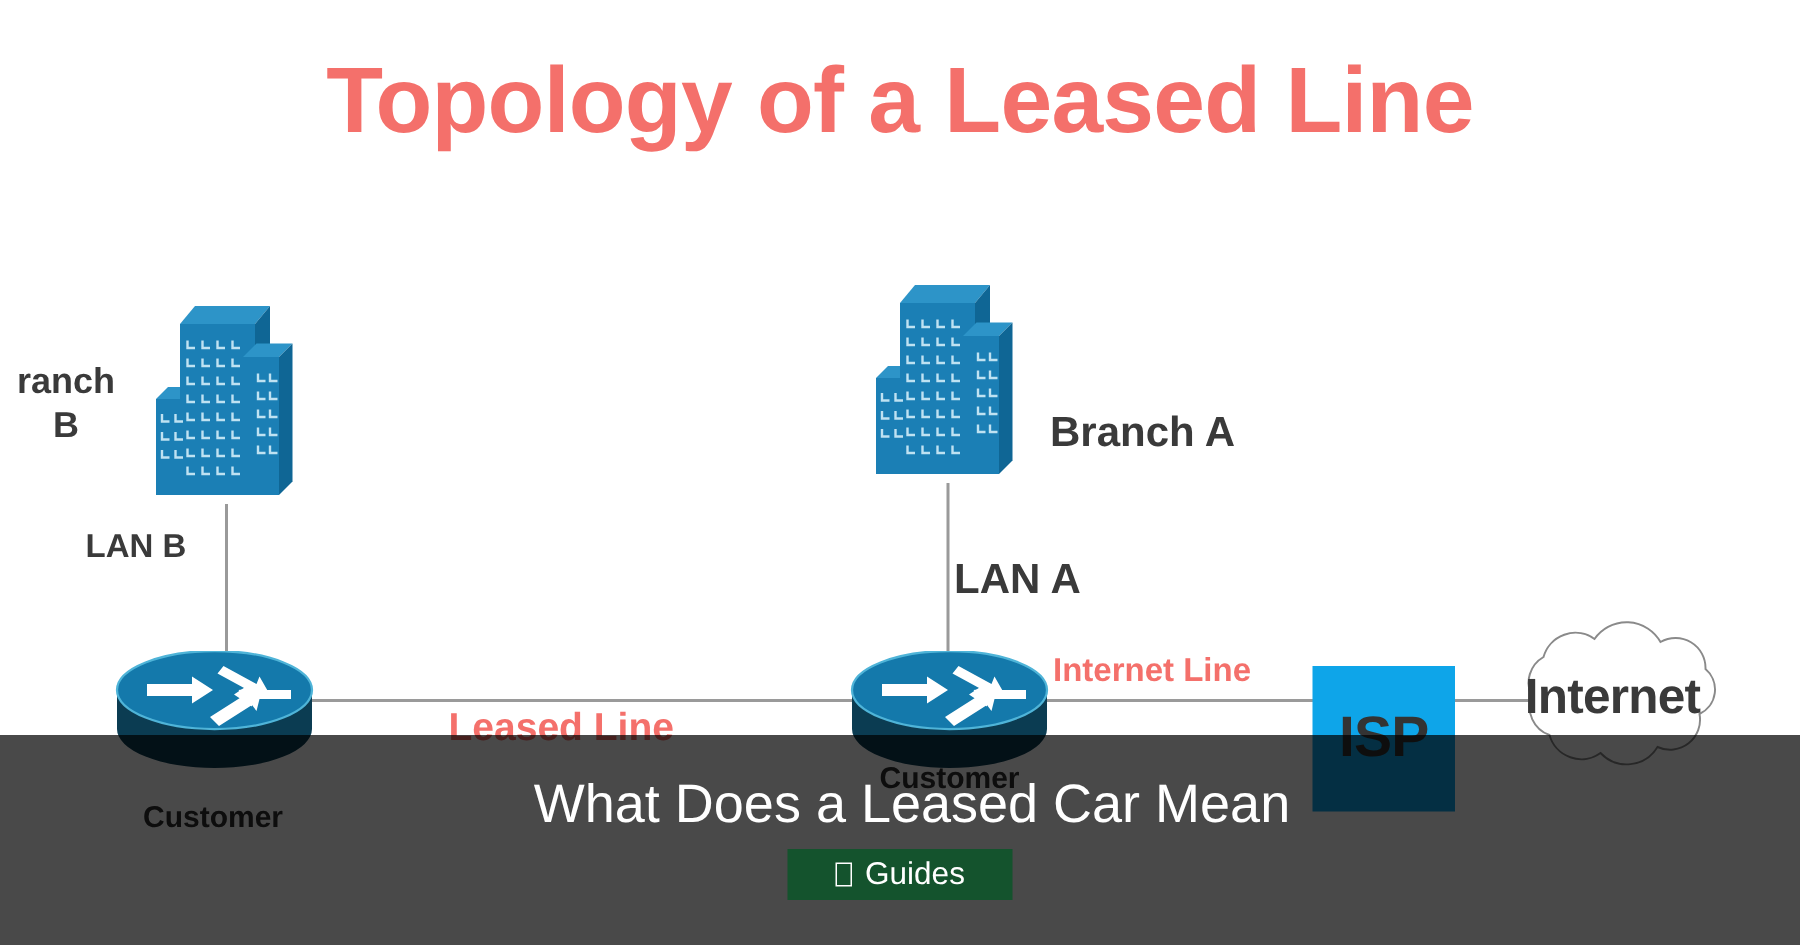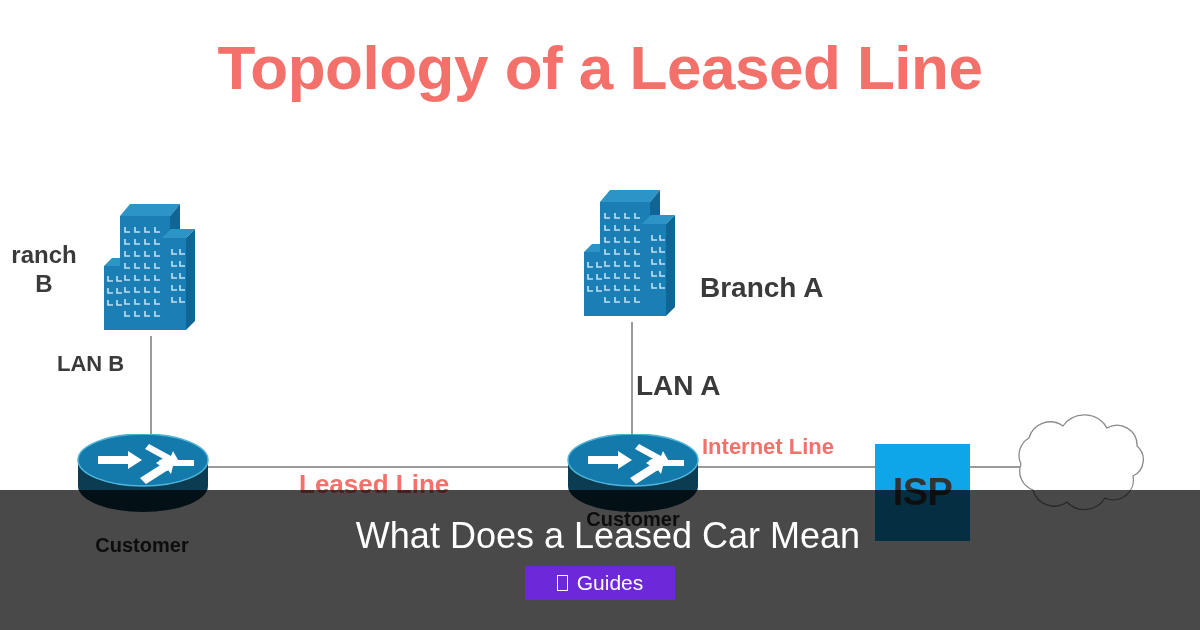--- a/index.html
+++ b/index.html
@@ -99,21 +99,21 @@
     font-size: 36px;
     font-weight: 400;
     color: #ffffff;
     white-space: nowrap;
     padding-left: 16px;
   }
   #guides-btn {
     position: absolute;
     left: 525px; top: 566px;
     width: 150px; height: 34px;
-    background: #6d28d9;
+    background: #14532d;
     display: flex; align-items: center; justify-content: center;
     gap: 9px;
     color: #ffffff;
     font-size: 21px;
     font-weight: 400;
     cursor: pointer;
   }
   .tofu {
     display: inline-block;
     width: 11px; height: 16px;
@@ -268,20 +268,21 @@
                a26,26 0 0 1 44,2
                a20,20 0 0 1 30,18
                a18,18 0 0 1 -4,30
                a20,20 0 0 1 -28,22
                a24,24 0 0 1 -38,4
                a22,22 0 0 1 -34,-12
                a20,20 0 0 1 -12,-26
                a20,20 0 0 1 8,-26 z" fill="#ffffff" stroke="#8a8a8a" stroke-width="1.3"></path>
     </svg>
   </div>
+  <div id="cloud-text">Internet</div>
 
   <div id="overlay"></div>
   <div id="overlay-title">What Does a Leased Car Mean</div>
 
   <div id="guides-btn">
     <span class="tofu"></span>
     <span>Guides</span>
   </div>
 
 </div>

